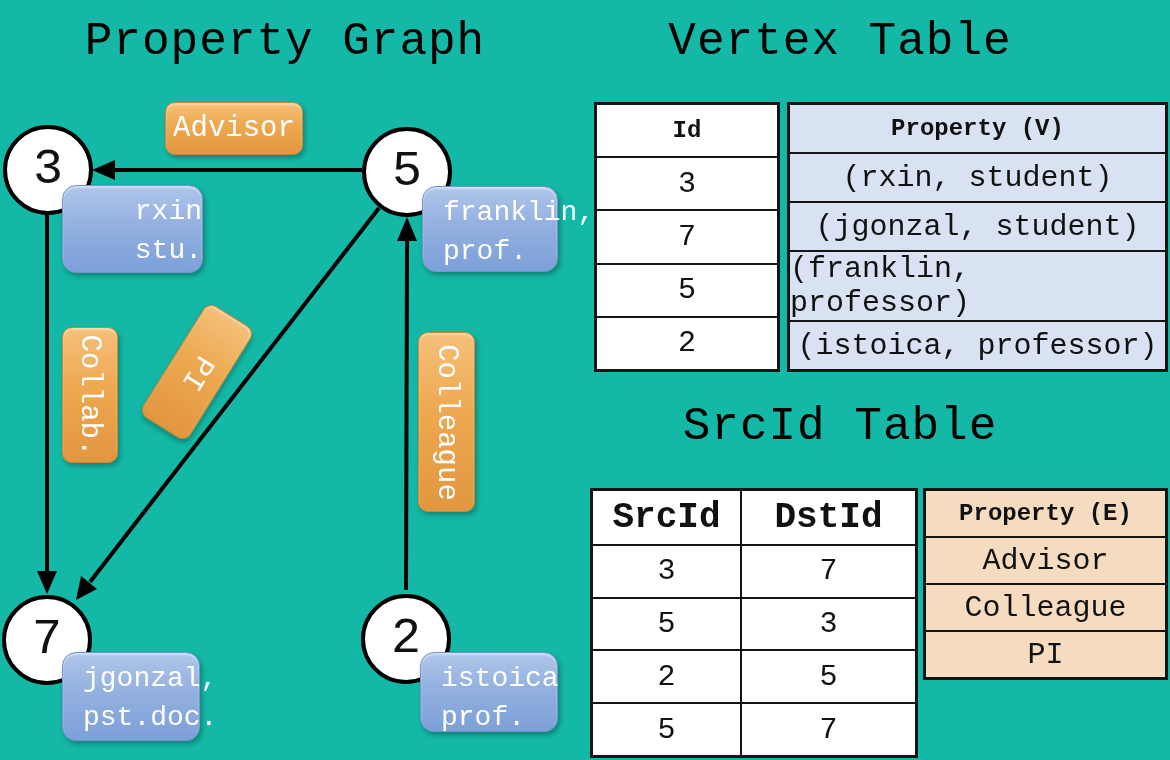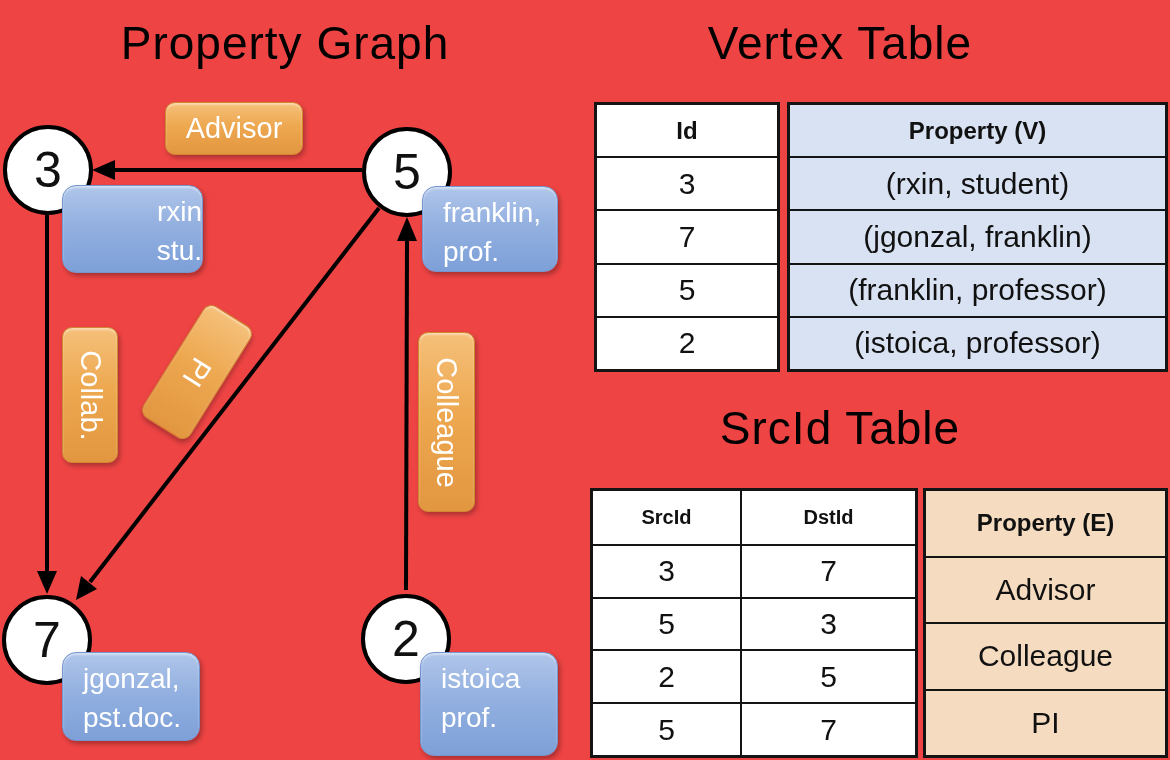--- a/index.html
+++ b/index.html
@@ -1,18 +1,18 @@
 <!DOCTYPE html>
 <html><head>
 <meta charset="utf-8">
 <style>
   html,body{margin:0;padding:0;background:#ffffff;}
   .canvas{
-    position:relative;width:1170px;height:760px;background:#ef4444;overflow:hidden;
-    font-family:Liberation Sans, sans-serif;color:#111;
+    position:relative;width:1170px;height:760px;background:#14b8a6;overflow:hidden;
+    font-family:Liberation Mono, monospace;color:#111;
   }
   
   .title{position:absolute;text-align:center;font-size:46px;font-weight:400;
          color:#000;letter-spacing:1px;white-space:nowrap;}
   .title.pg{left:0;top:16px;width:570px;}
   .title.vt{left:555px;top:16px;width:570px;}
   .title.et{left:555px;top:401px;width:570px;}
   
   .edges{position:absolute;left:0;top:0;width:1170px;height:760px;}
   
@@ -42,21 +42,21 @@
   .tcol .cell:first-child{border-top:none;}
   .tcol .cell.hdr{font-weight:bold;font-size:24px;}
   .tcol.bluefill{background:#d8e2f2;}
   .tcol.orangefill{background:#f5dcc0;}
   .etleft{position:absolute;border:3px solid #141414;box-sizing:border-box;background:#fff;
         display:grid;grid-template-columns:147px 1fr;grid-template-rows:repeat(5,1fr);}
   .etleft .cell{display:flex;align-items:center;justify-content:center;font-size:30px;
         border-top:2px solid #141414;}
   .etleft .cell.r0{border-top:none;}
   .etleft .cell.c1{border-left:2px solid #141414;}
-  .etleft .cell.hdr{font-weight:bold;font-size:20px;}
+  .etleft .cell.hdr{font-weight:bold;font-size:36px;}
 </style>
 </head>
 <body>
 
 <div class="canvas">
 
   <svg class="edges" viewBox="0 0 1170 760">
 
     <line x1="362" y1="170" x2="112" y2="170" stroke="#000" stroke-width="4"></line>
     <polygon points="92,170 115,160 115,180" fill="#000"></polygon>
@@ -93,21 +93,21 @@
     <div>stu.</div>
   </div>
   <div class="vbox" style="left:422px;top:186px;width:136px;height:86px;">
     <div>franklin,</div>
     <div>prof.</div>
   </div>
   <div class="vbox" style="left:62px;top:652px;width:138px;height:89px;">
     <div>jgonzal,</div>
     <div>pst.doc.</div>
   </div>
-  <div class="vbox" style="left:420px;top:652px;width:138px;height:104px;">
+  <div class="vbox" style="left:420px;top:652px;width:138px;height:80px;">
     <div>istoica</div>
     <div>prof.</div>
   </div>
 
   <div class="elabel" style="left:165px;top:102px;width:138px;height:53px;">
     <span>Advisor</span>
   </div>
   <div class="elabel" style="left:62px;top:327px;width:56px;height:136px;">
     <span class="rot">Collab.</span>
   </div>
@@ -122,38 +122,38 @@
     <div class="cell hdr">Id</div>
     <div class="cell">3</div>
     <div class="cell">7</div>
     <div class="cell">5</div>
     <div class="cell">2</div>
   </div>
 
   <div class="tcol bluefill" style="left:787px;top:102px;width:381px;height:270px;">
     <div class="cell hdr">Property (V)</div>
     <div class="cell">(rxin, student)</div>
-    <div class="cell">(jgonzal, franklin)</div>
+    <div class="cell">(jgonzal, student)</div>
     <div class="cell">(franklin, professor)</div>
     <div class="cell">(istoica, professor)</div>
   </div>
 
   <div class="etleft" style="left:590px;top:488px;width:328px;height:270px;">
     <div class="cell hdr r0">SrcId</div>
     <div class="cell hdr r0 c1">DstId</div>
     <div class="cell">3</div>
     <div class="cell c1">7</div>
     <div class="cell">5</div>
     <div class="cell c1">3</div>
     <div class="cell">2</div>
     <div class="cell c1">5</div>
     <div class="cell">5</div>
     <div class="cell c1">7</div>
   </div>
 
-  <div class="tcol orangefill" style="left:923px;top:488px;width:245px;height:270px;">
+  <div class="tcol orangefill" style="left:923px;top:488px;width:245px;height:192px;">
     <div class="cell hdr">Property (E)</div>
     <div class="cell">Advisor</div>
     <div class="cell">Colleague</div>
     <div class="cell">PI</div>
   </div>
 
 </div>
 
 </body></html>

